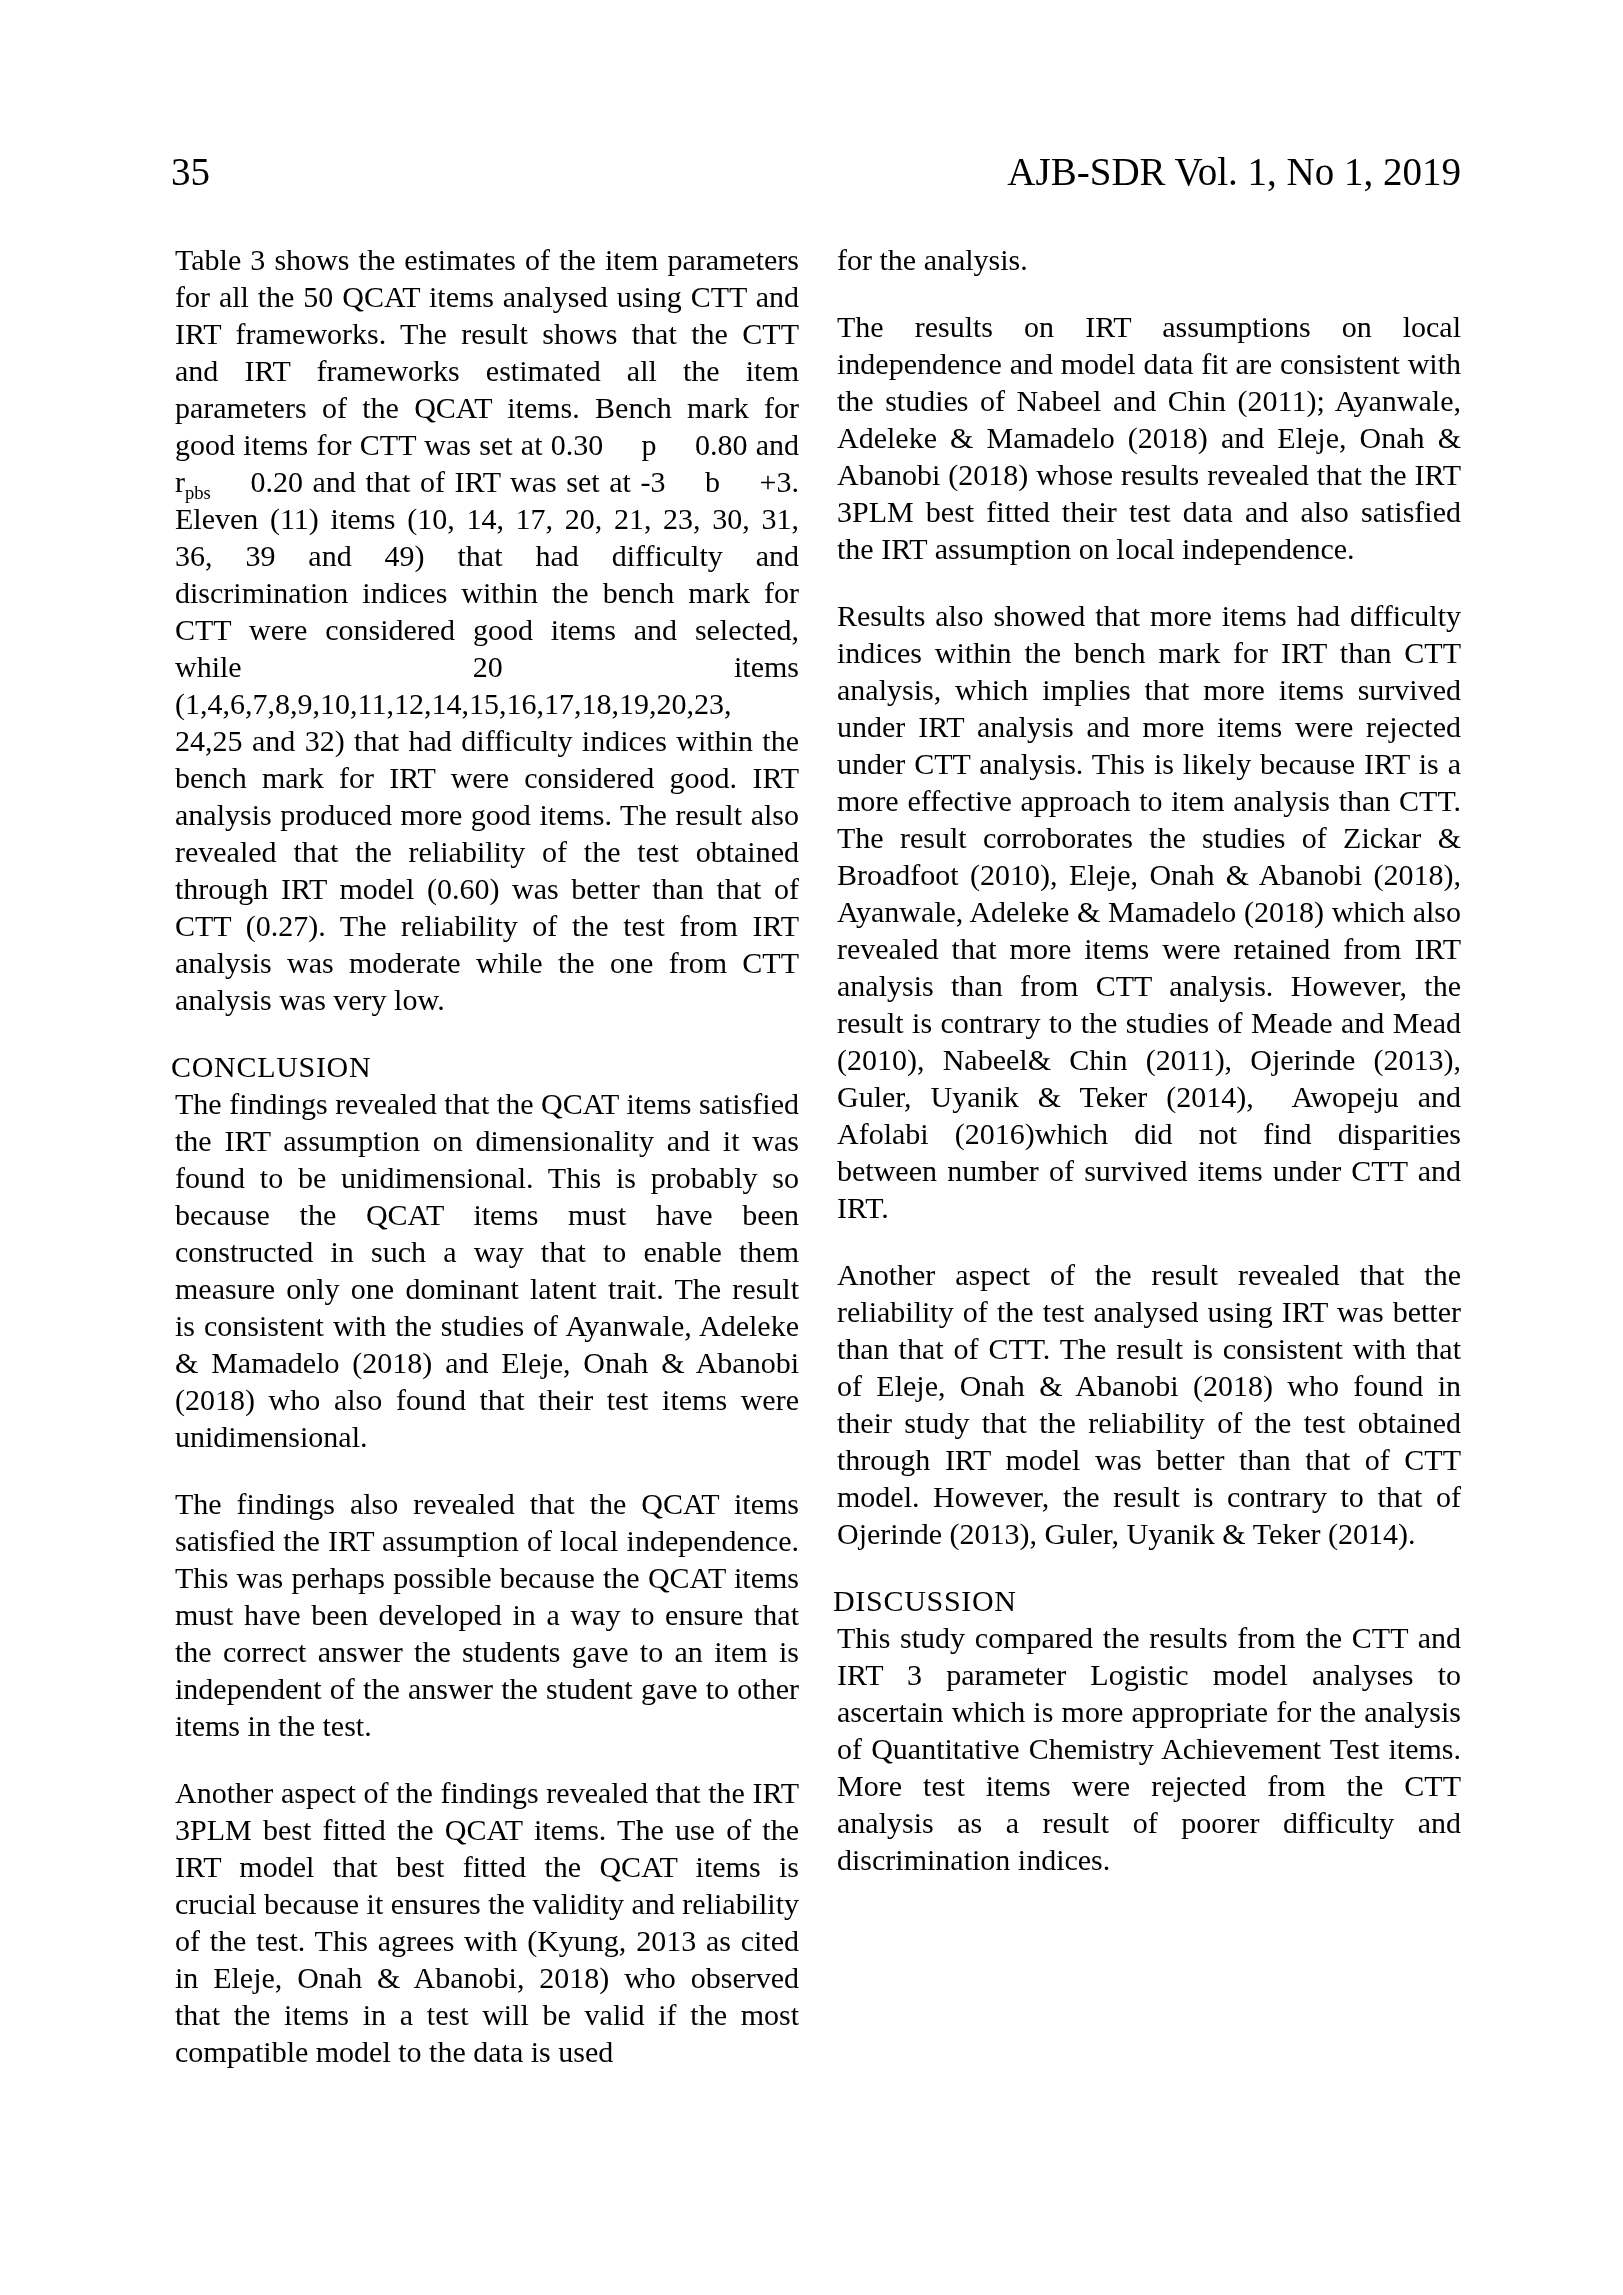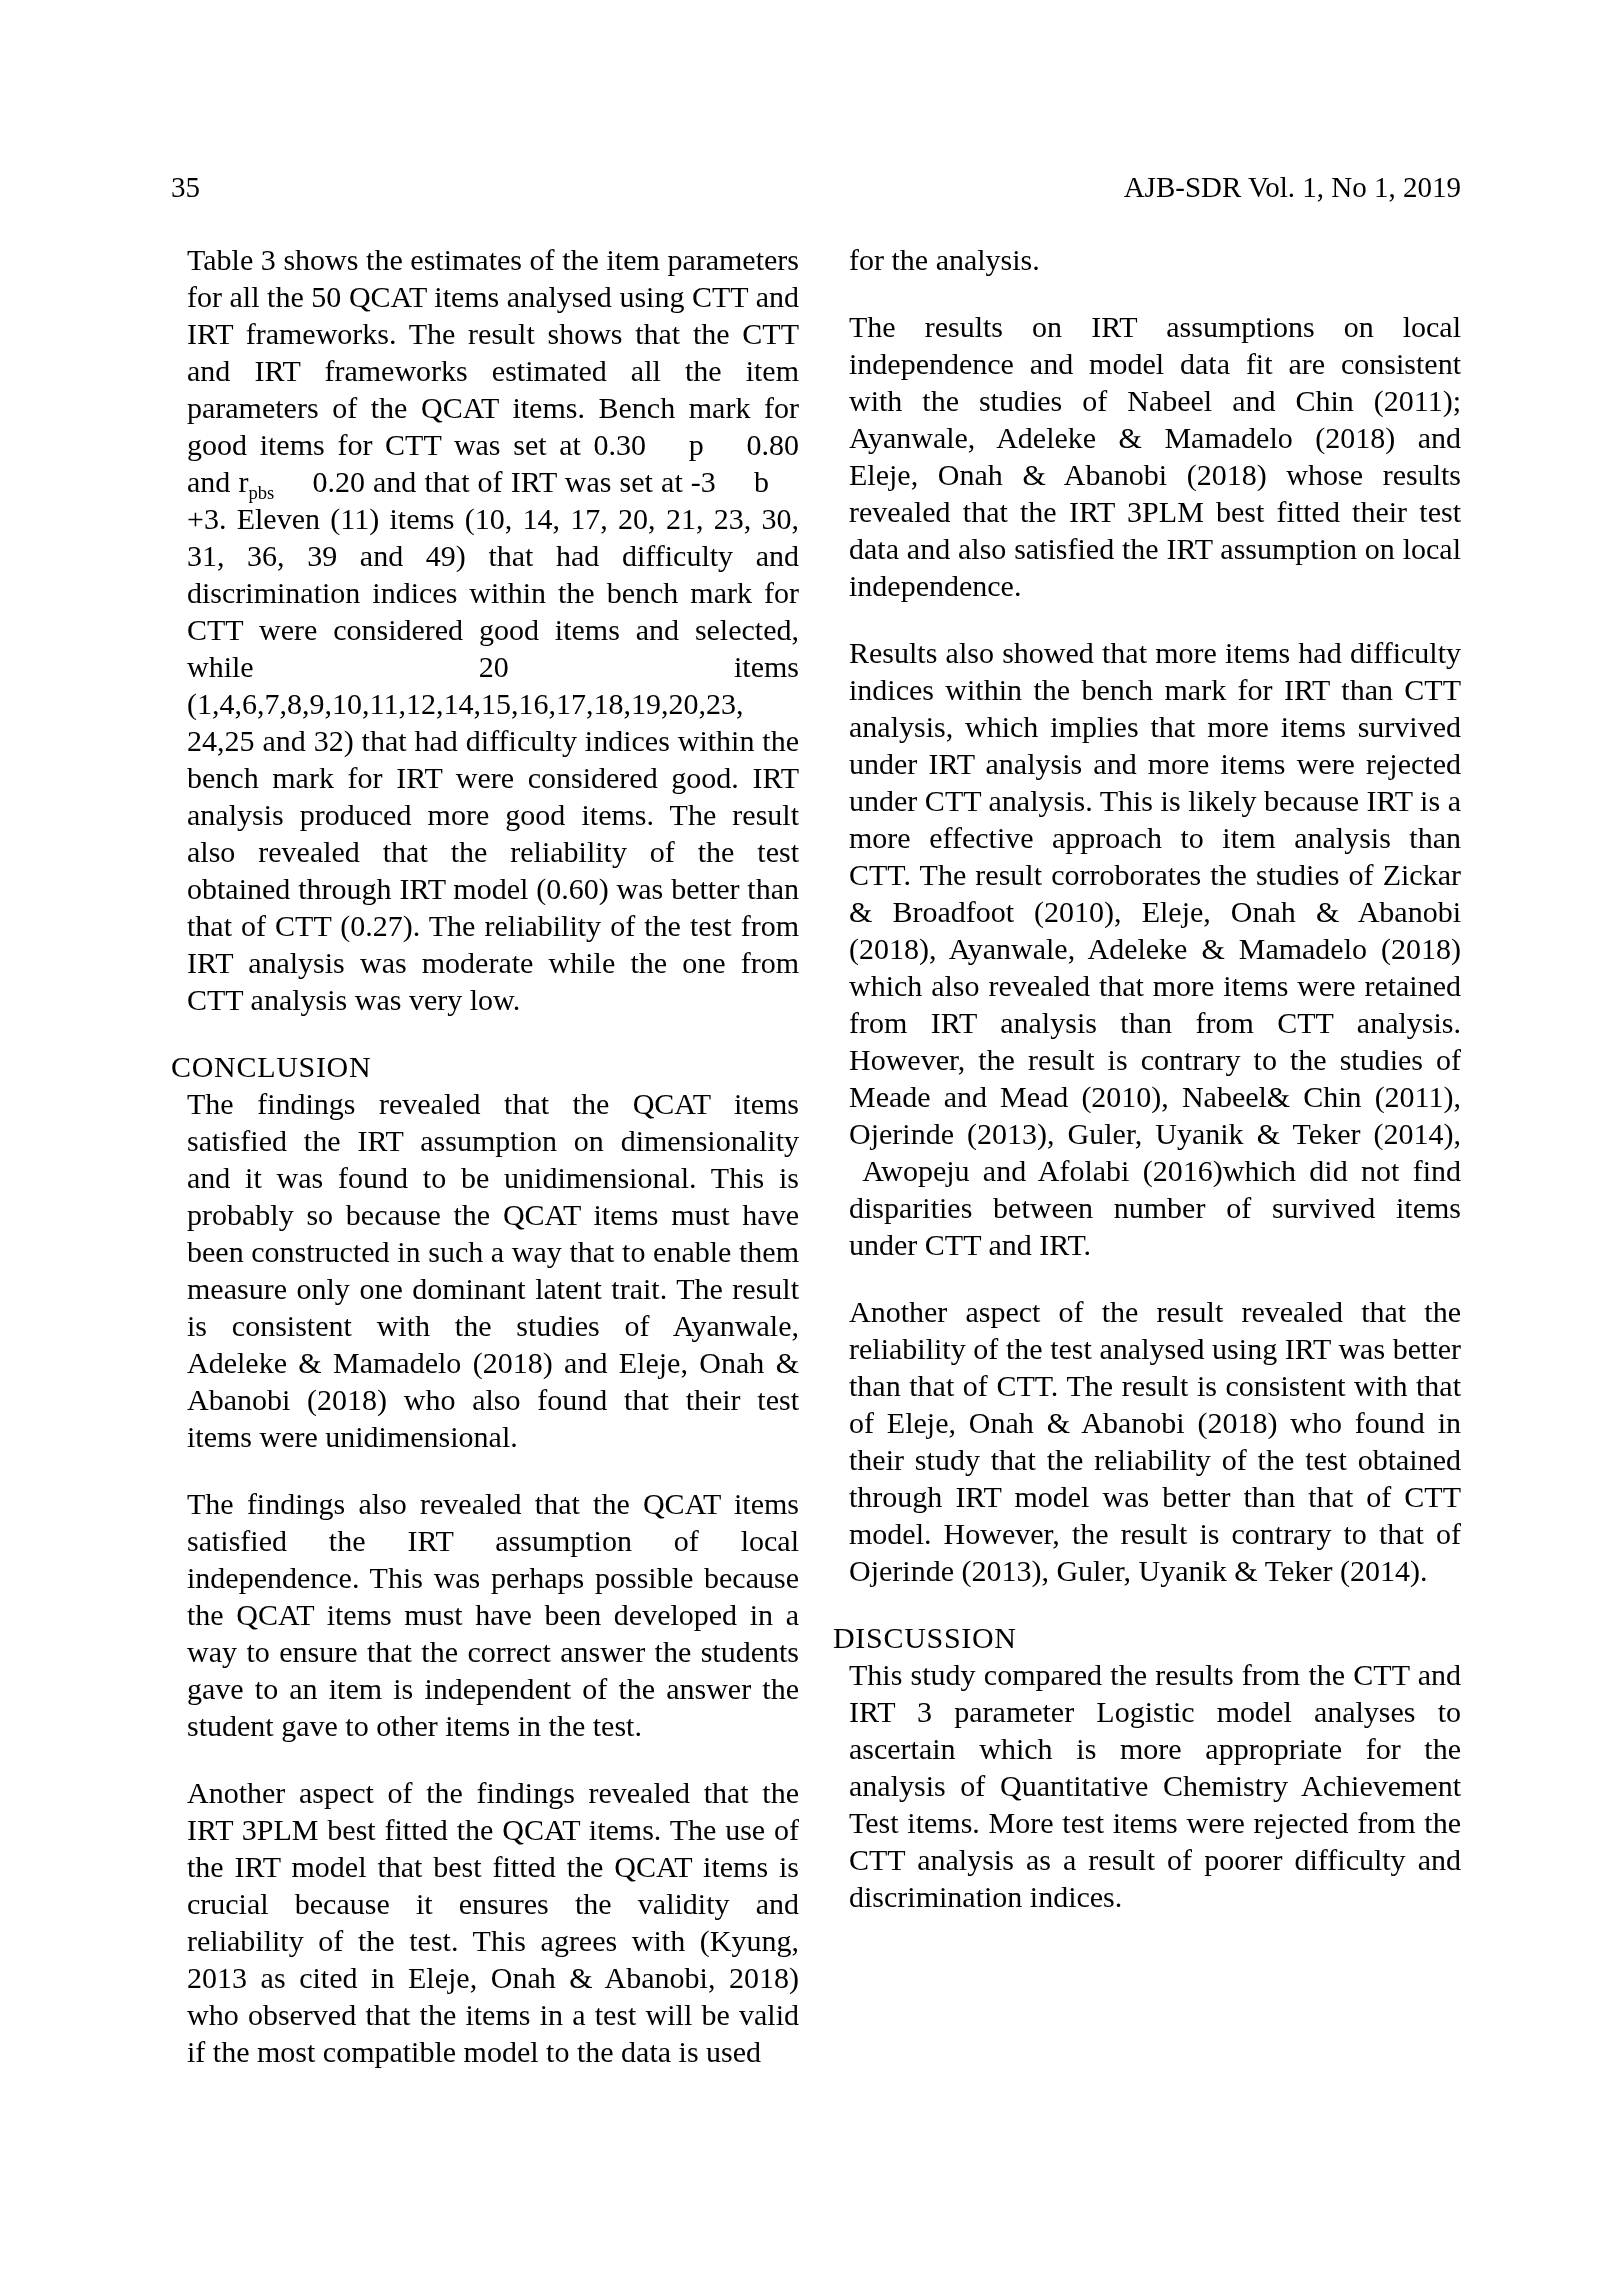--- a/index.html
+++ b/index.html
@@ -12,42 +12,42 @@
     width: 1623px;
     height: 2295px;
     background: #ffffff;
     color: #000000;
     font-family: "Liberation Serif", "DejaVu Serif", serif;
     overflow: hidden;
   }
   .page-header {
     position: absolute;
     left: 171px;
-    top: 172px;
+    top: 156px;
     width: 1290px;
     display: flex;
     justify-content: space-between;
     align-items: flex-end;
-    font-size: 29px;
+    font-size: 39px;
     line-height: 31px;
     white-space: nowrap;
   }
   .columns {
     position: absolute;
     left: 171px;
     top: 241px;
     width: 1290px;
     display: flex;
     gap: 34px;
   }
   .col {
     width: 628px;
   }
   .col p {
-    margin: 0 0 30px 16px;
+    margin: 0 0 30px 4px;
     font-size: 30px;
     line-height: 37px;
     text-align: justify;
     overflow-wrap: break-word;
   }
   .col p:last-child {
     margin-bottom: 0;
   }
   .col h2 {
     margin: 0;

